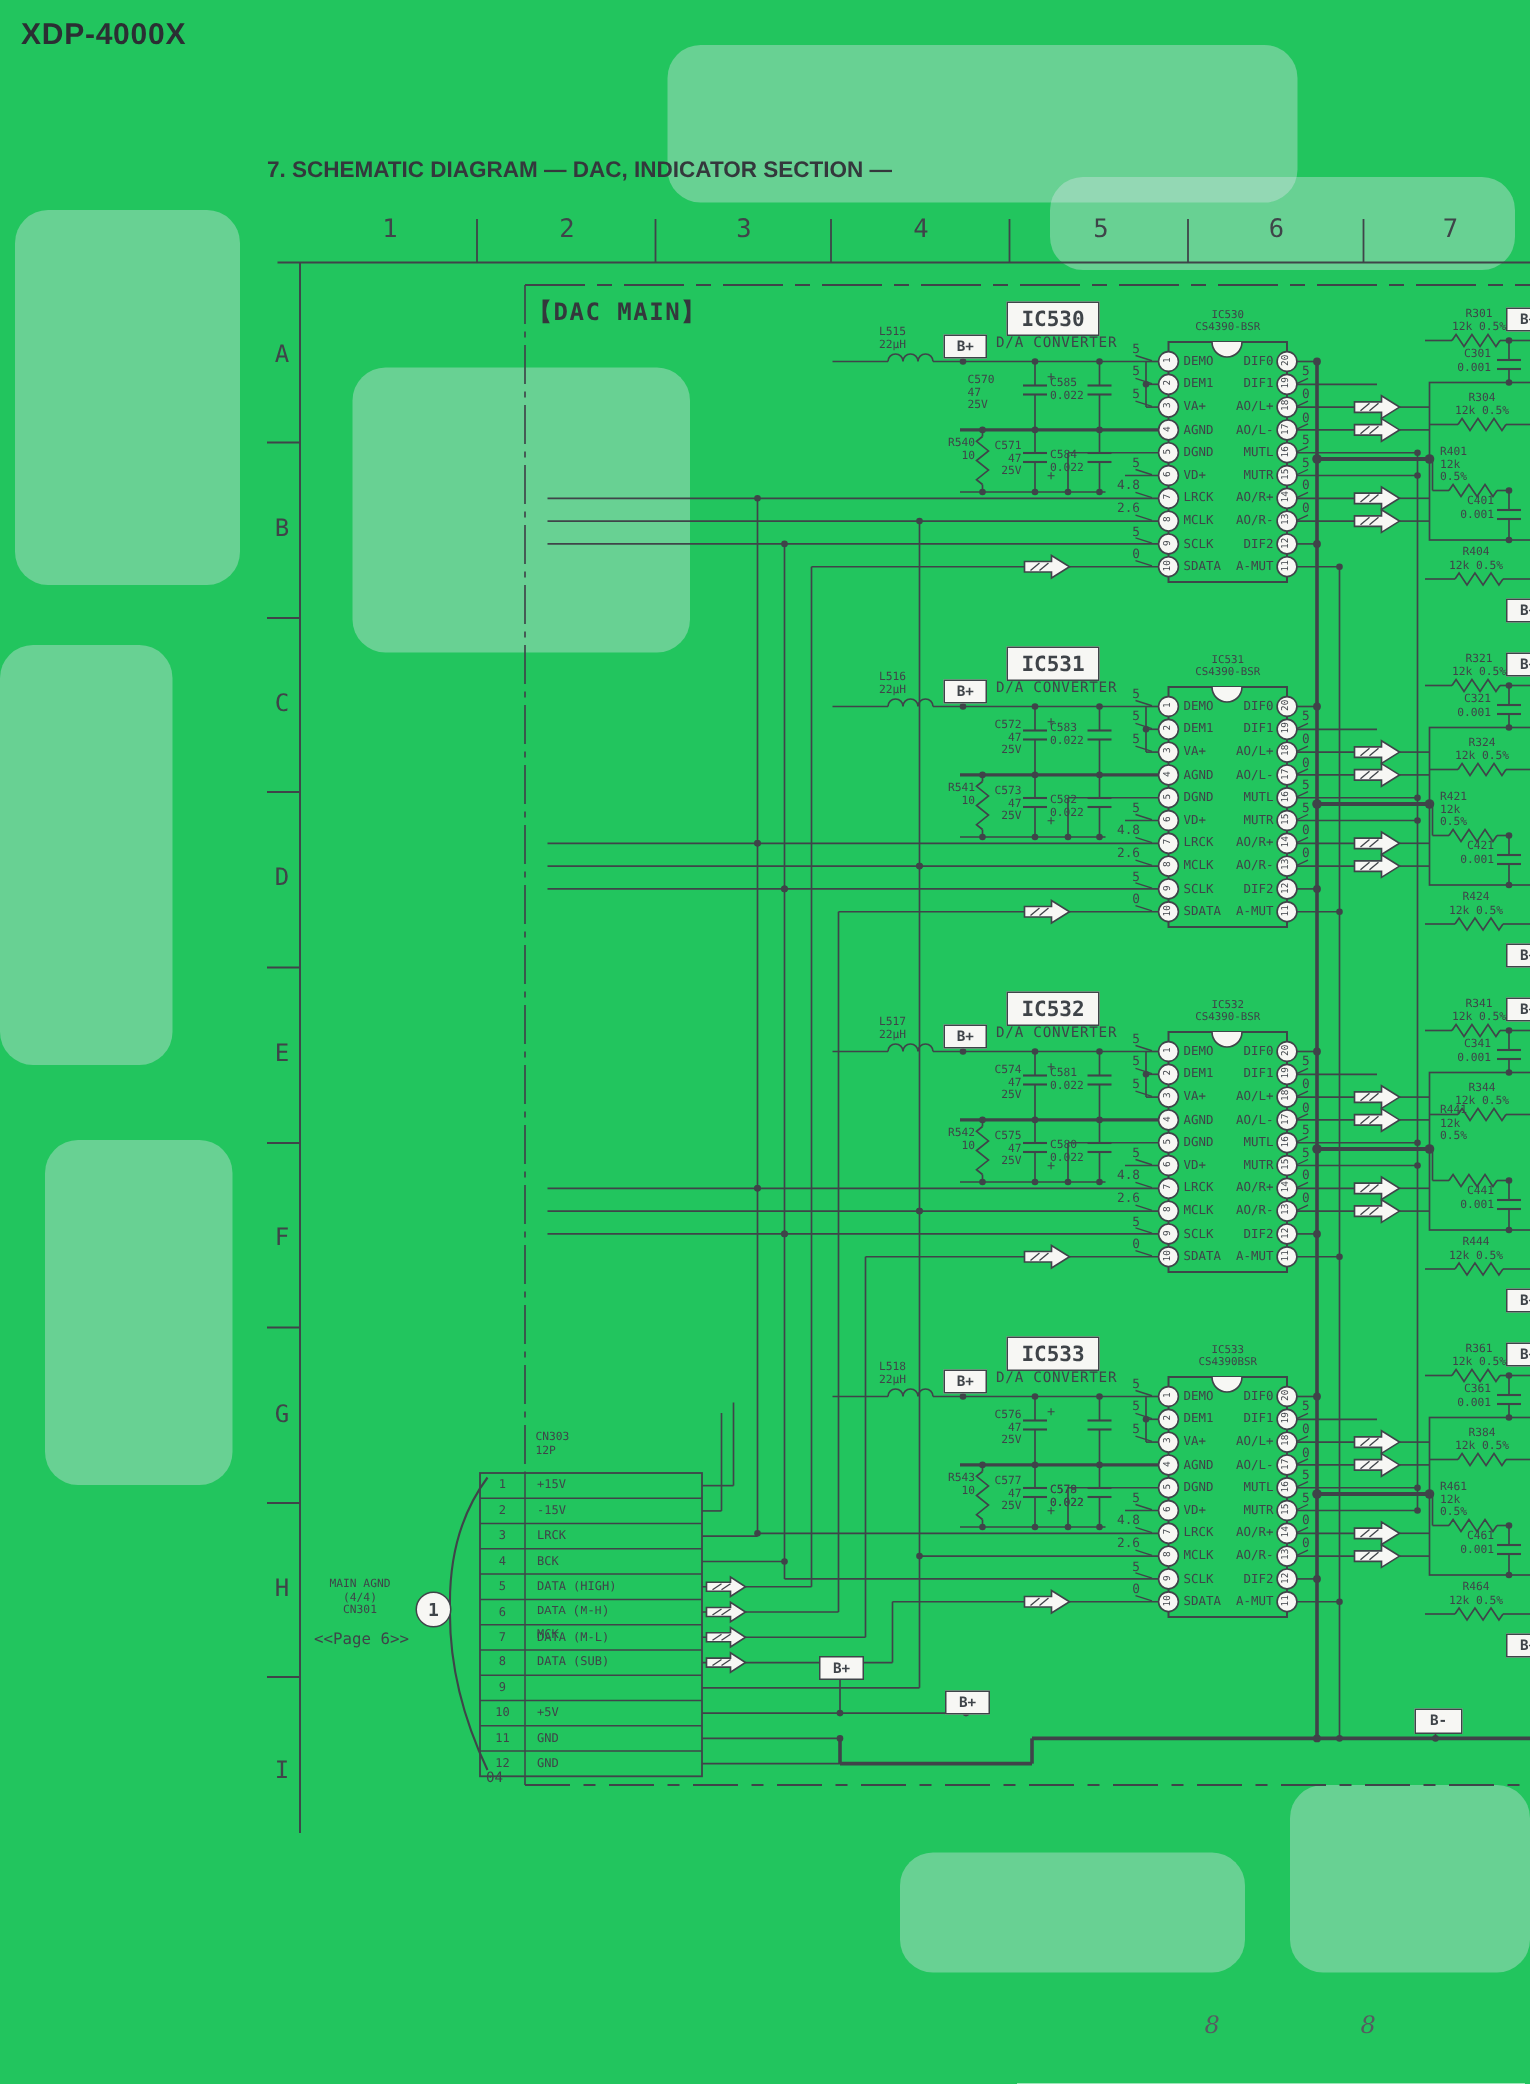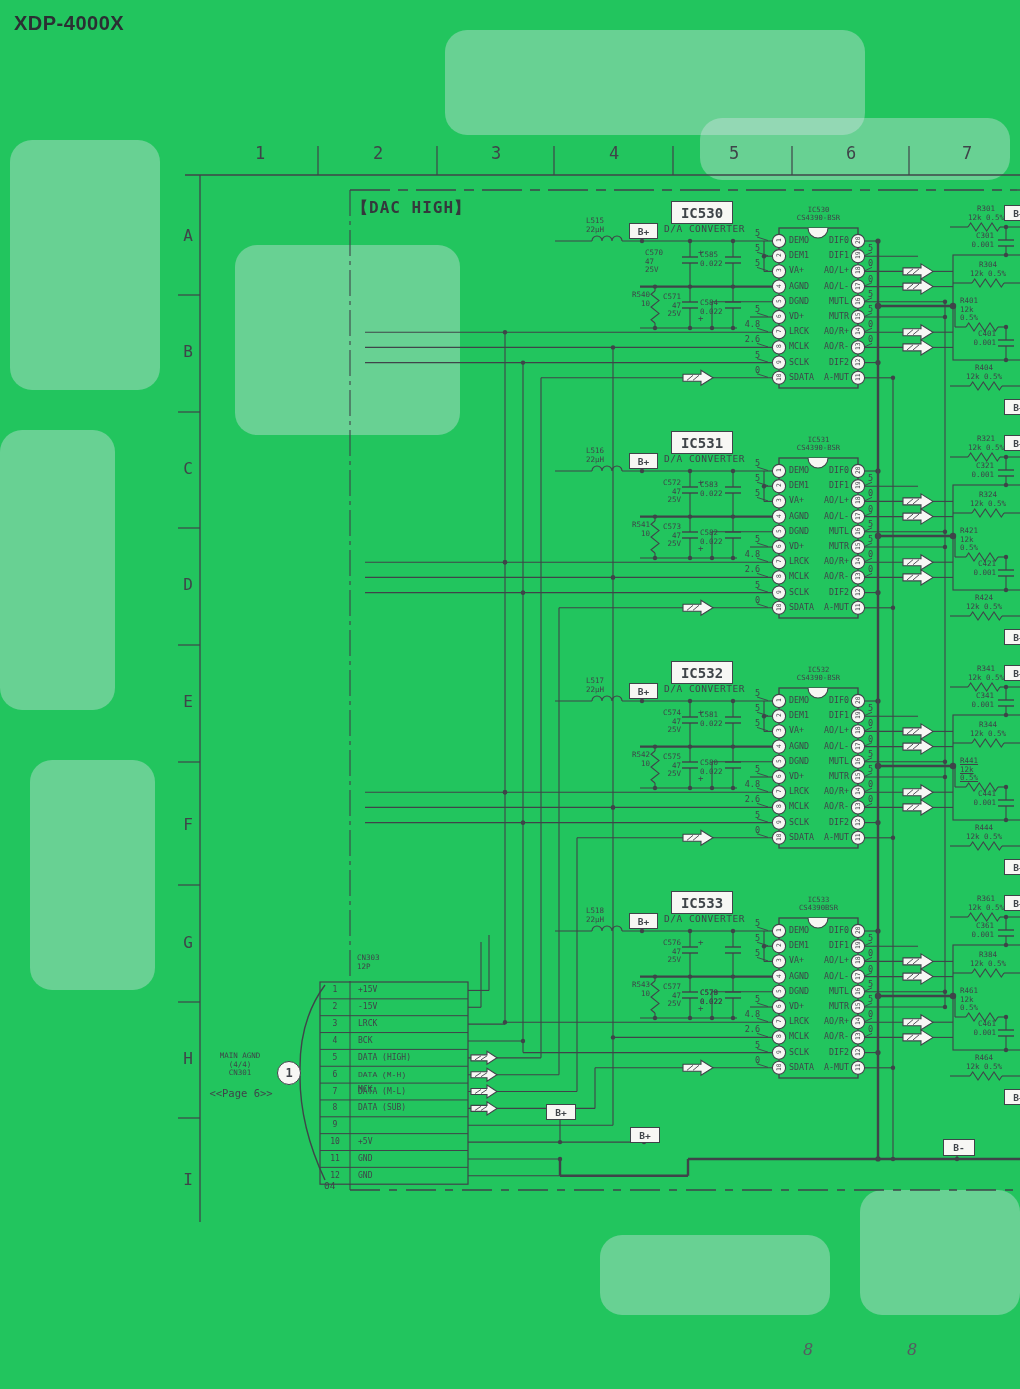--- a/index.html
+++ b/index.html
@@ -25,21 +25,22 @@
   <div class="patch" style="left:10px;top:140px;width:150px;height:250px"></div>
   <div class="patch" style="left:0px;top:430px;width:115px;height:280px"></div>
   <div class="patch" style="left:30px;top:760px;width:125px;height:230px"></div>
   <div class="patch" style="left:235px;top:245px;width:225px;height:190px"></div>
   <div class="patch" style="left:445px;top:30px;width:420px;height:105px"></div>
   <div class="patch" style="left:700px;top:118px;width:310px;height:62px"></div>
   <div class="patch" style="left:860px;top:1190px;width:160px;height:125px"></div>
   <div class="patch" style="left:600px;top:1235px;width:230px;height:80px"></div>
 
   <div class="hd" style="left:14px;top:12px;font-size:20px;letter-spacing:.5px">XDP-4000X</div>
-  <div class="t" style="left:352px;top:199px;font-size:16px;font-weight:bold;letter-spacing:1px;color:#34383c">【DAC HIGH】</div>
+  <div class="hd" style="left:178px;top:105px;font-size:15px;color:#34383c">7. SCHEMATIC DIAGRAM — DAC, INDICATOR SECTION —</div>
+  <div class="t" style="left:352px;top:199px;font-size:16px;font-weight:bold;letter-spacing:1px;color:#34383c">【DAC MAIN】</div>
   <div class="t" style="left:324px;top:1181px;font-size:9.5px">04</div>
 
   <svg id="wires" width="1020" height="1389">
       <line x1="185" y1="175" x2="1020" y2="175" stroke="#3f4449" stroke-width="1.3"></line>
       <line x1="200" y1="175" x2="200" y2="1222" stroke="#3f4449" stroke-width="1.3"></line>
       <line x1="318" y1="146" x2="318" y2="175" stroke="#3f4449" stroke-width="1.2"></line>
       <line x1="437" y1="146" x2="437" y2="175" stroke="#3f4449" stroke-width="1.2"></line>
       <line x1="554" y1="146" x2="554" y2="175" stroke="#3f4449" stroke-width="1.2"></line>
       <line x1="673" y1="146" x2="673" y2="175" stroke="#3f4449" stroke-width="1.2"></line>
       <line x1="792" y1="146" x2="792" y2="175" stroke="#3f4449" stroke-width="1.2"></line>
@@ -974,21 +975,21 @@
       <div class="t" style="left: 645px; top: 709px; font-size: 7.5px; width: 36px; text-align: right;"><span>C574</span><span>47</span><span>25V</span></div>
       <div class="t" style="left: 698px; top: 707px; font-size: 9px;">+</div>
       <div class="t" style="left: 700px; top: 711px; font-size: 7.5px;"><span>C581</span><span>0.022</span></div>
       <div class="t" style="left: 622px; top: 751px; font-size: 7.5px; width: 28px; text-align: right;"><span>R542</span><span>10</span></div>
       <div class="t" style="left: 645px; top: 753px; font-size: 7.5px; width: 36px; text-align: right;"><span>C575</span><span>47</span><span>25V</span></div>
       <div class="t" style="left: 698px; top: 773px; font-size: 9px;">+</div>
       <div class="t" style="left: 700px; top: 759px; font-size: 7.5px;"><span>C580</span><span>0.022</span></div>
       <div class="t" style="left: 958px; top: 665px; font-size: 7.5px; width: 56px; text-align: center;"><span>R341</span><span>12k 0.5%</span></div>
       <div class="t" style="left: 952px; top: 692px; font-size: 7.5px; width: 42px; text-align: right;"><span>C341</span><span>0.001</span></div>
       <div class="t" style="left: 960px; top: 721px; font-size: 7.5px; width: 56px; text-align: center;"><span>R344</span><span>12k 0.5%</span></div>
-      <div class="t" style="left: 960px; top: 757px; font-size: 7.5px; text-decoration: underline;"><span>R441</span><span>12k</span><span>0.5%</span></div>
+      <div class="t" style="left: 960px; top: 736px; font-size: 7.5px;"><span>R441</span><span>12k</span><span>0.5%</span></div>
       <div class="t" style="left: 954px; top: 790px; font-size: 7.5px; width: 42px; text-align: right;"><span>C441</span><span>0.001</span></div>
       <div class="t" style="left: 956px; top: 824px; font-size: 7.5px; width: 56px; text-align: center;"><span>R444</span><span>12k 0.5%</span></div>
       <div class="t" style="left: 664px; top: 914px; font-size: 9.5px; letter-spacing: 0.5px;"><span>D/A CONVERTER</span></div>
       <div class="t" style="left: 779px; top: 896px; font-size: 7.2px; width: 79px; text-align: center;"><span>IC533</span><span>CS4390BSR</span></div>
       <span class="pn" style="left: 773px; top: 927px;">1</span>
       <div class="t" style="left: 789px; top: 926px; font-size: 8.3px;"><span>DEMO</span></div>
       <div class="t" style="left: 730px; top: 919px; font-size: 8.5px; width: 30px; text-align: right;"><span>5</span></div>
       <span class="pn" style="left: 773px; top: 942.2px;">2</span>
       <div class="t" style="left: 789px; top: 941.2px; font-size: 8.3px;"><span>DEM1</span></div>
       <div class="t" style="left: 730px; top: 934.2px; font-size: 8.5px; width: 30px; text-align: right;"><span>5</span></div>

